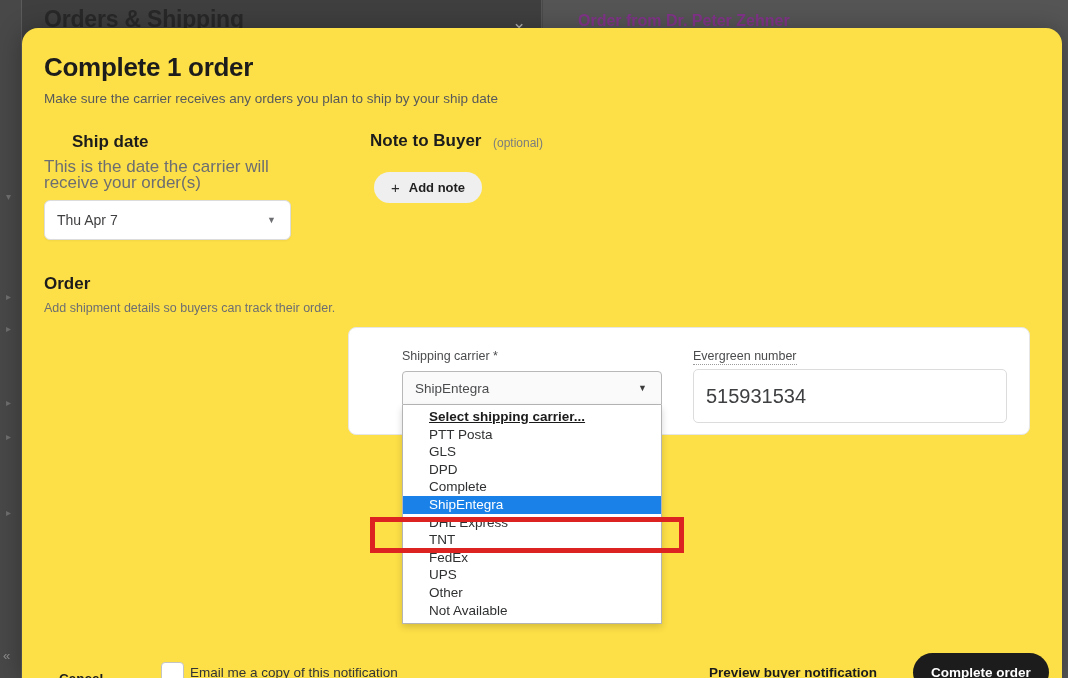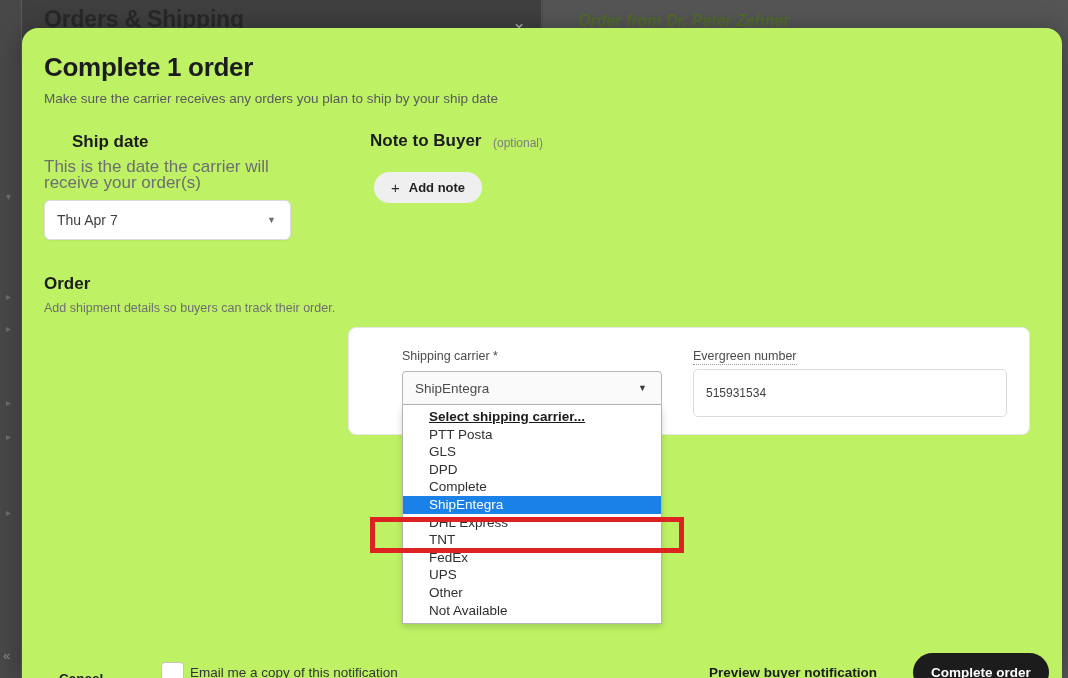--- a/index.html
+++ b/index.html
@@ -46,37 +46,36 @@
     font-size: 23px; font-weight: bold; color: #1a1a1a;
     letter-spacing: -0.2px;
     opacity: .62;
   }
   .bg-title-caret {
     position: absolute; left: 512px; top: 12px;
     font-size: 17px; color: #d8d8d8; opacity: .75;
   }
   .bg-subtitle {
     position: absolute; left: 578px; top: 12px;
-    font-size: 16px; font-weight: bold; color: #4d7c0f;
+    font-size: 16px; font-weight: bold; color: #a21caf;
     opacity: .58;
-    font-style: italic;
   }
   .bg-side-text {
     position: absolute; right: 2px;
     font-size: 9px; color: #7e7e7e; line-height: 11px;
     text-align: left; width: 26px; overflow: hidden;
     opacity: .9;
   }
 
   
   #modal {
     position: absolute;
     left: 22px; top: 28px;
     width: 1040px; height: 650px;
-    background: #bef264;
+    background: #fde047;
     border-radius: 16px 16px 0 0;
     box-shadow: 0 2px 26px rgba(0,0,0,.30);
     overflow: visible;
   }
   .modal-body { position: absolute; inset: 0; }
 
   .title {
     position: absolute; left: 22px; top: 24px;
     font-size: 26px; font-weight: bold; color: #1c1c1c;
     letter-spacing: -0.3px;
@@ -165,25 +164,25 @@
     cursor: pointer;
   }
   .carrier-select .val { font-size: 13.5px; color: #4b4c4e; }
   .carrier-select .caret {
     position: absolute; right: 14px; top: 50%; transform: translateY(-50%);
     font-size: 9px; color: #3c3c3c;
   }
 
   .tracking-input {
     position: absolute; left: 671px; top: 341px;
-    width: 314px; height: 48px;
+    width: 314px; height: 54px;
     background: #ffffff;
     border: 1px solid #dcdcdc; border-radius: 5px;
     display: flex; align-items: center; padding: 0 12px;
-    font-size: 12px; color: #3f4042;
+    font-size: 20px; color: #3f4042;
   }
 
   
   .carrier-dropdown {
     position: absolute; left: 380px; top: 377px;
     width: 260px;
     background: #ffffff;
     border: 1px solid #b4b4b4;
     border-top: none;
     box-shadow: 0 3px 7px rgba(0,0,0,.16);

